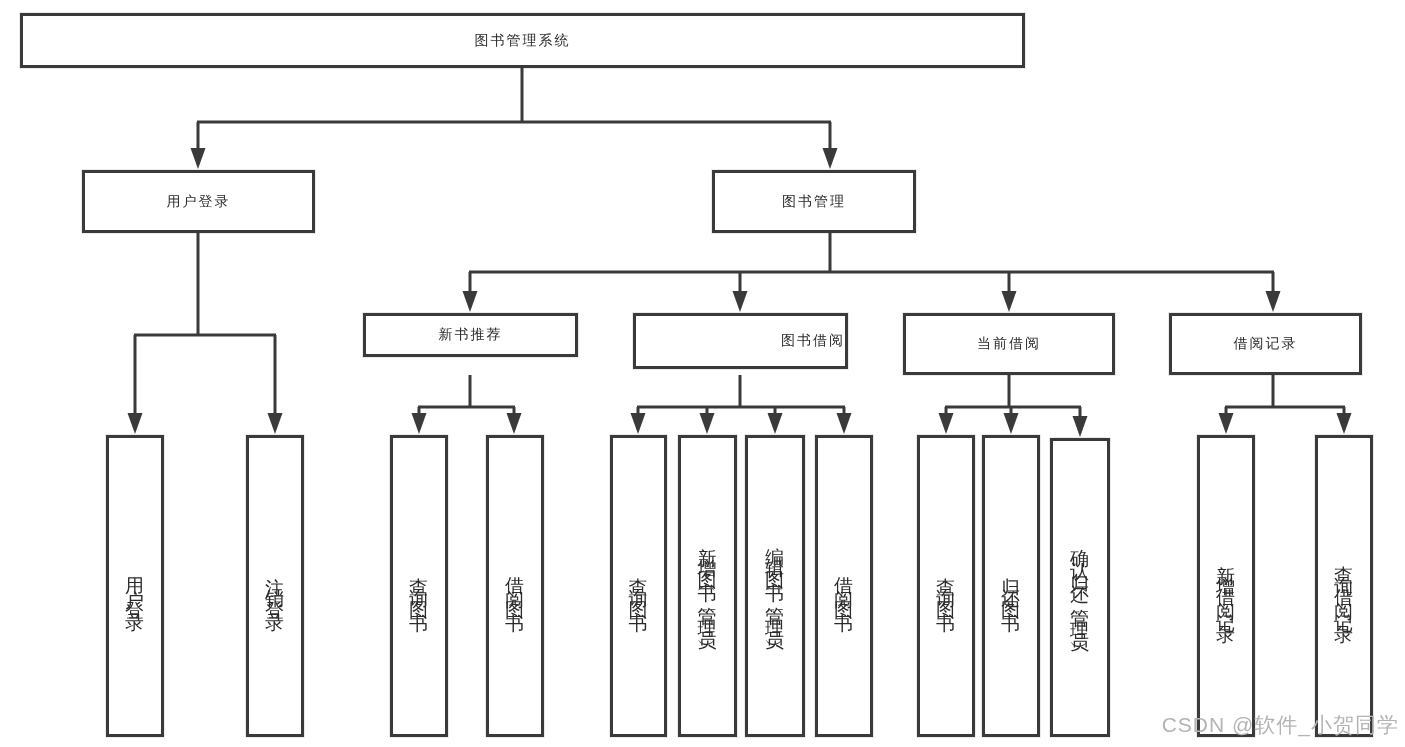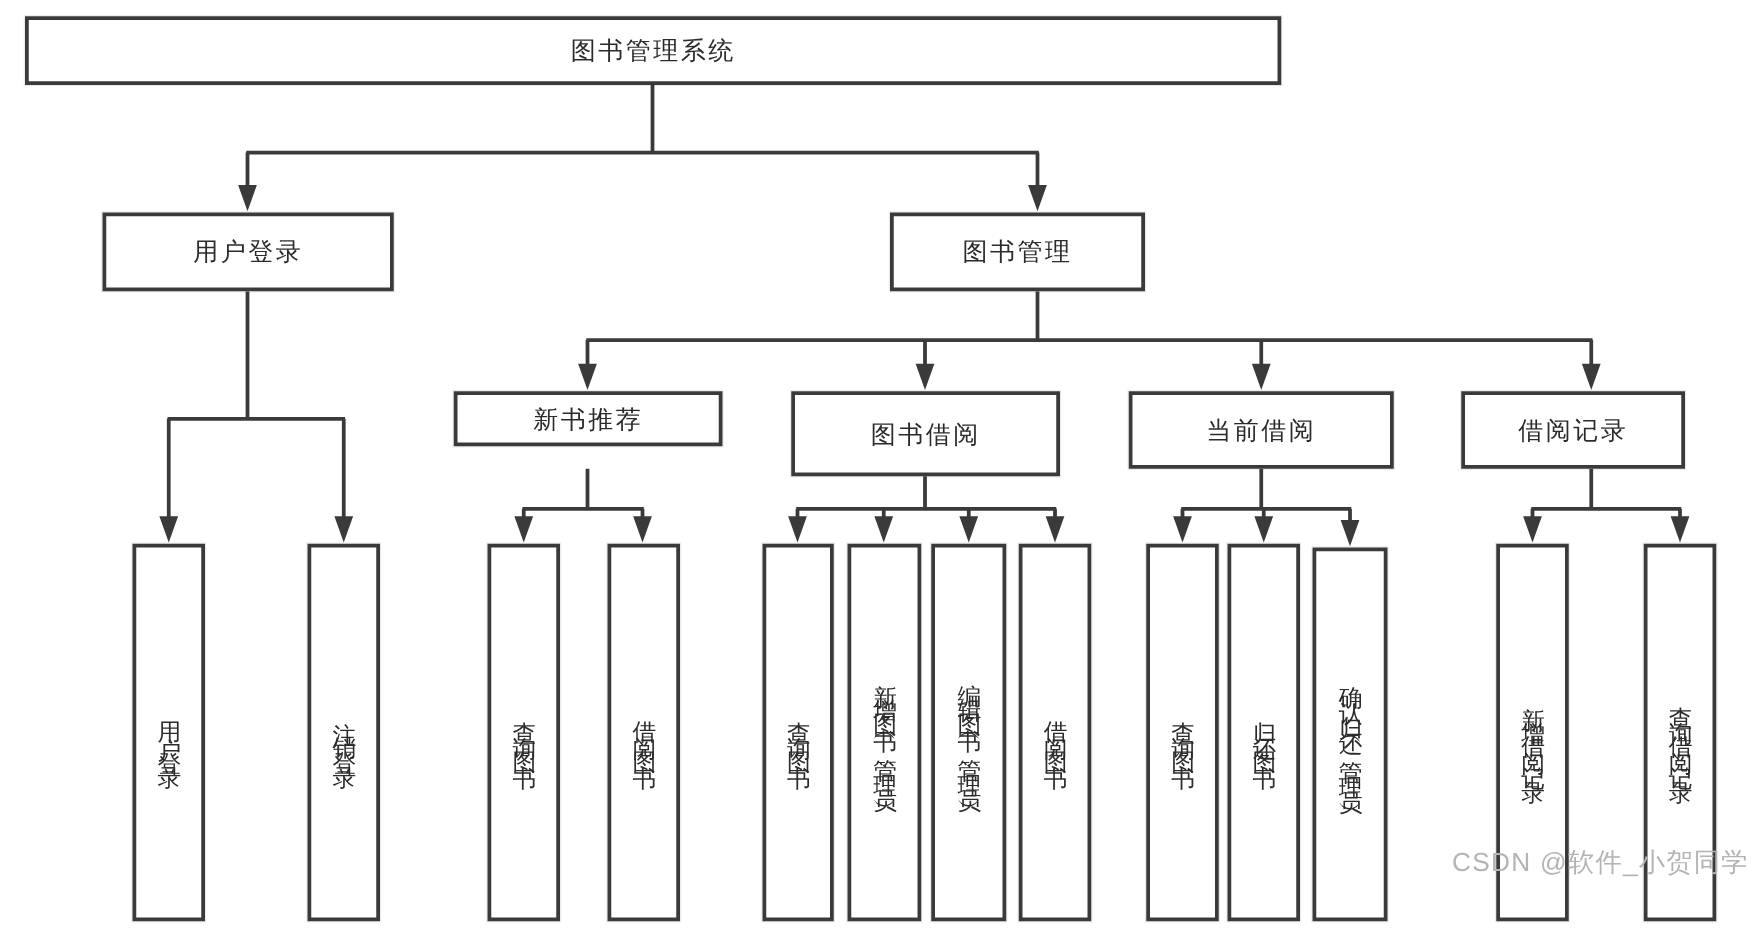--- a/index.html
+++ b/index.html
@@ -18,41 +18,41 @@
   }
   #canvas{position:absolute;left:0;top:0;width:1405px;height:747px;}
   svg.connectors{position:absolute;left:0;top:0;width:1405px;height:747px;z-index:1;}
   svg.connectors path{stroke:var(--line);stroke-width:3;fill:none;}
   svg.connectors polygon{fill:var(--line);stroke:none;}
   .hbox{
     position:absolute;z-index:2;
     background:#fff;border:3px solid var(--line);
     box-sizing:border-box;
     display:flex;align-items:center;justify-content:center;
-    color:var(--text);font-size:20px;letter-spacing:2px;
+    color:var(--text);font-size:14px;letter-spacing:2px;
     box-shadow:0 0 0 1px rgba(0,0,0,0.08);
   }
   .vbox{
     position:absolute;z-index:2;
     background:#fff;border:3px solid var(--line);
     box-sizing:border-box;
     display:flex;align-items:center;justify-content:center;
     box-shadow:0 0 0 1px rgba(0,0,0,0.08);
   }
   .vtext{
     writing-mode:vertical-rl;
     text-orientation:mixed;
     font-size:19px;line-height:1;
     letter-spacing:12px;
     color:var(--text);
     white-space:nowrap;
   }
   .watermark{
     position:absolute;z-index:3;
-    right:6px;top:676px;
+    right:6px;top:711px;
     font-size:21px;letter-spacing:1px;
     color:var(--wm);
     pointer-events:none;
     margin-left:35px;
   }
 </style>
 </head>
 <body>
 
 <div id="canvas">
@@ -87,27 +87,27 @@
   <div class="hbox" style="left:82px;top:170px;width:233px;height:63px;">
     <span>用户登录</span>
   </div>
   <div class="hbox" style="left:712px;top:170px;width:204px;height:63px;">
     <span>图书管理</span>
   </div>
 
   <div class="hbox" style="left:363px;top:313px;width:215px;height:44px;">
     <span>新书推荐</span>
   </div>
-  <div class="hbox" style="left:633px;top:313px;width:215px;height:68px;">
+  <div class="hbox" style="left:633px;top:313px;width:215px;height:56px;justify-content:flex-end;">
     <span>图书借阅</span>
   </div>
   <div class="hbox" style="left:903px;top:313px;width:212px;height:62px;align-items:center;">
     <span>当前借阅</span>
   </div>
-  <div class="hbox" style="left:1169px;top:313px;width:179px;height:62px;">
+  <div class="hbox" style="left:1169px;top:313px;width:193px;height:62px;">
     <span>借阅记录</span>
   </div>
 
   <div class="vbox" style="left:106px;top:435px;width:58px;height:302px;">
     <span class="vtext">用户登录</span>
   </div>
   <div class="vbox" style="left:246px;top:435px;width:58px;height:302px;">
     <span class="vtext">注销登录</span>
   </div>
 

